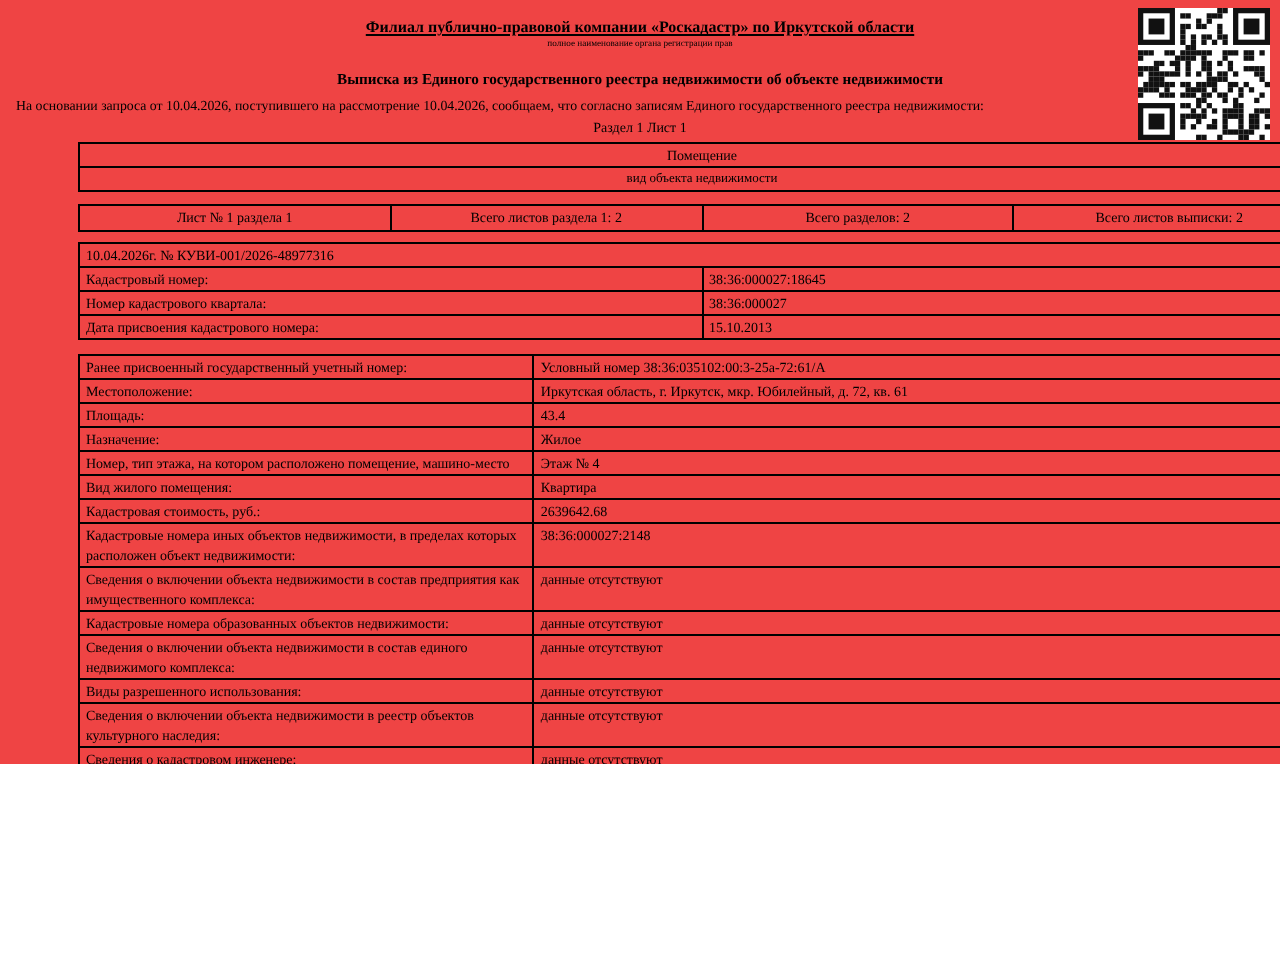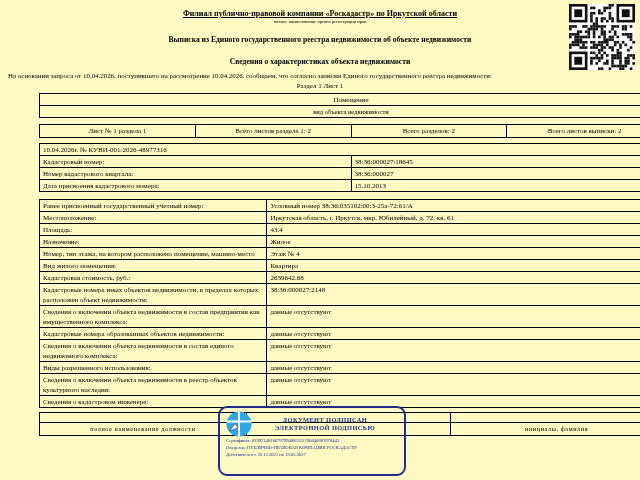--- a/index.html
+++ b/index.html
@@ -1,21 +1,21 @@
 <!DOCTYPE html>
 <html><head>
 <meta charset="utf-8">
 <style>
   * { box-sizing: border-box; }
   html,body { margin:0; padding:0; }
   body {
     width:640px; height:480px; background:#fff; color:#000;
     font-family:"Liberation Serif", serif;
   }
-  .page { position:relative; width:640px; height:480px; overflow:hidden; background:#fef9c3; }
+  .page { position:relative; width:640px; height:382px; overflow:hidden; background:#ef4444; }
   .content { padding:6px 8px 0 8px; }
 
   .c { text-align:center; }
   .org-line { margin-top:3px; font-size:8px; line-height:10px; font-weight:bold; text-decoration:underline; }
   .org-caption { font-size:4.6px; line-height:6px; }
   .doc-title { margin-top:10px; font-size:7.6px; line-height:9px; font-weight:bold; }
   .sec-title { margin-top:13px; font-size:7.6px; line-height:9px; font-weight:bold; }
   .basis-line { margin-top:5px; font-size:6.9px; line-height:9px; text-align:left; }
   .razdel-line { margin-top:2px; font-size:7px; line-height:9px; text-align:center; }
 
@@ -271,21 +271,20 @@
         <rect x="52.800000000000004" y="5.28" width="7.92" height="7.92" fill="#111"></rect>
         <rect x="0" y="47.52" width="18.48" height="18.48" fill="#111"></rect>
         <rect x="2.64" y="50.160000000000004" width="13.200000000000001" height="13.200000000000001" fill="#fff"></rect>
         <rect x="5.28" y="52.800000000000004" width="7.92" height="7.92" fill="#111"></rect>
       </svg></div>
 
   <div class="content">
     <div class="c org-line">Филиал публично-правовой компании «Роскадастр» по Иркутской области</div>
     <div class="c org-caption">полное наименование органа регистрации прав</div>
     <div class="c doc-title">Выписка из Единого государственного реестра недвижимости об объекте недвижимости</div>
-    <div class="c sec-title">Сведения о характеристиках объекта недвижимости</div>
     <div class="basis-line">На  основании запроса от 10.04.2026, поступившего на рассмотрение 10.04.2026, сообщаем, что согласно записям Единого государственного реестра недвижимости:</div>
     <div class="razdel-line">Раздел 1 Лист 1</div>
 
     <table class="t-object">
       <tbody>
         <tr>
           <td>Помещение</td>
         </tr>
         <tr>
           <td class="caption-cell">вид объекта недвижимости</td>

